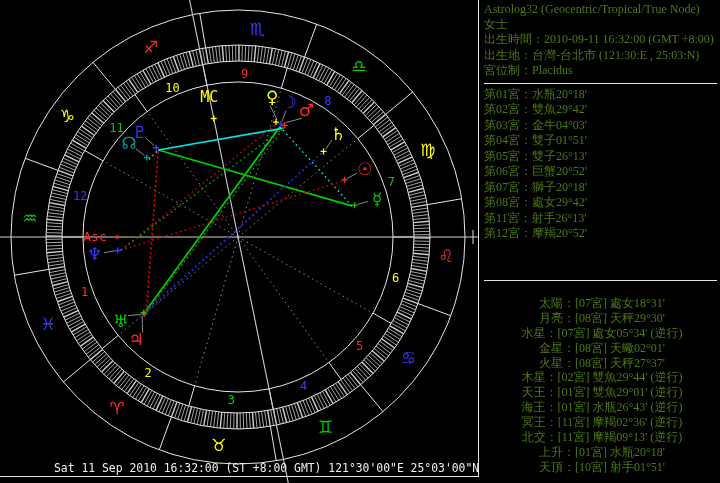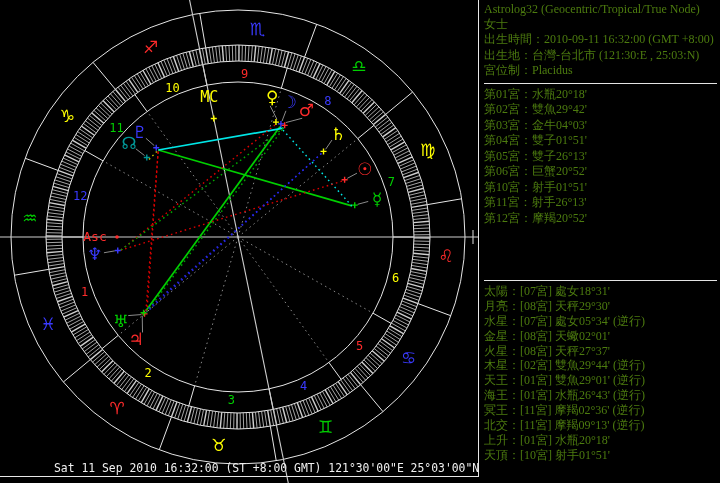--- a/index.html
+++ b/index.html
@@ -16,21 +16,21 @@
   
   #panel{position:absolute;left:484px;top:0;width:236px;height:458px;color:#4d7c0f;
          font-family:"Liberation Serif","DejaVu Serif",serif;font-size:12px;}
   #panel-header{position:absolute;left:0;top:2px;width:236px;}
   #panel-header .hl{height:15.2px;line-height:15.2px;white-space:nowrap;}
   .divider{position:absolute;left:0;width:233px;height:1px;background:#e4e4e4;}
   #divider-1{top:83px;}
   #divider-2{top:280px;}
   #houses-list{position:absolute;left:0;top:87px;width:236px;}
   #houses-list .row{height:15.45px;line-height:15.45px;white-space:nowrap;}
-  #points-list{position:absolute;left:0;top:284px;width:236px;}
+  #points-list{position:absolute;left:0;top:296px;width:236px;text-align:center;}
   #points-list .row{height:14.9px;line-height:14.9px;white-space:nowrap;}
 </style>
 </head>
 <body>
 
 <div id="screen">
 
   <div id="chart-area">
     <svg id="wheel" width="480" height="483" viewBox="0 0 480 483">
         <circle cx="238" cy="237" r="227" fill="none" stroke="#e6e6e6" stroke-width="1"></circle>
@@ -521,21 +521,22 @@
       <div class="hl">宮位制：Placidus</div>
     </div>
     <div id="divider-1" class="divider"></div>
     <div id="houses-list">
         <div class="row">第01宮：水瓶20°18'</div>
         <div class="row">第02宮：雙魚29°42'</div>
         <div class="row">第03宮：金牛04°03'</div>
         <div class="row">第04宮：雙子01°51'</div>
         <div class="row">第05宮：雙子26°13'</div>
         <div class="row">第06宮：巨蟹20°52'</div>
-        <div class="row">第10宮：射手01°51'</div>
+        <div class="row">第07宮：獅子20°18'</div>
+        <div class="row">第08宮：處女29°42'</div>
         <div class="row">第11宮：射手26°13'</div>
         <div class="row">第12宮：摩羯20°52'</div>
       </div>
     <div id="divider-2" class="divider"></div>
     <div id="points-list">
         <div class="row">太陽：[07宮] 處女18°31'</div>
         <div class="row">月亮：[08宮] 天秤29°30'</div>
         <div class="row">水星：[07宮] 處女05°34' (逆行)</div>
         <div class="row">金星：[08宮] 天蠍02°01'</div>
         <div class="row">火星：[08宮] 天秤27°37'</div>

